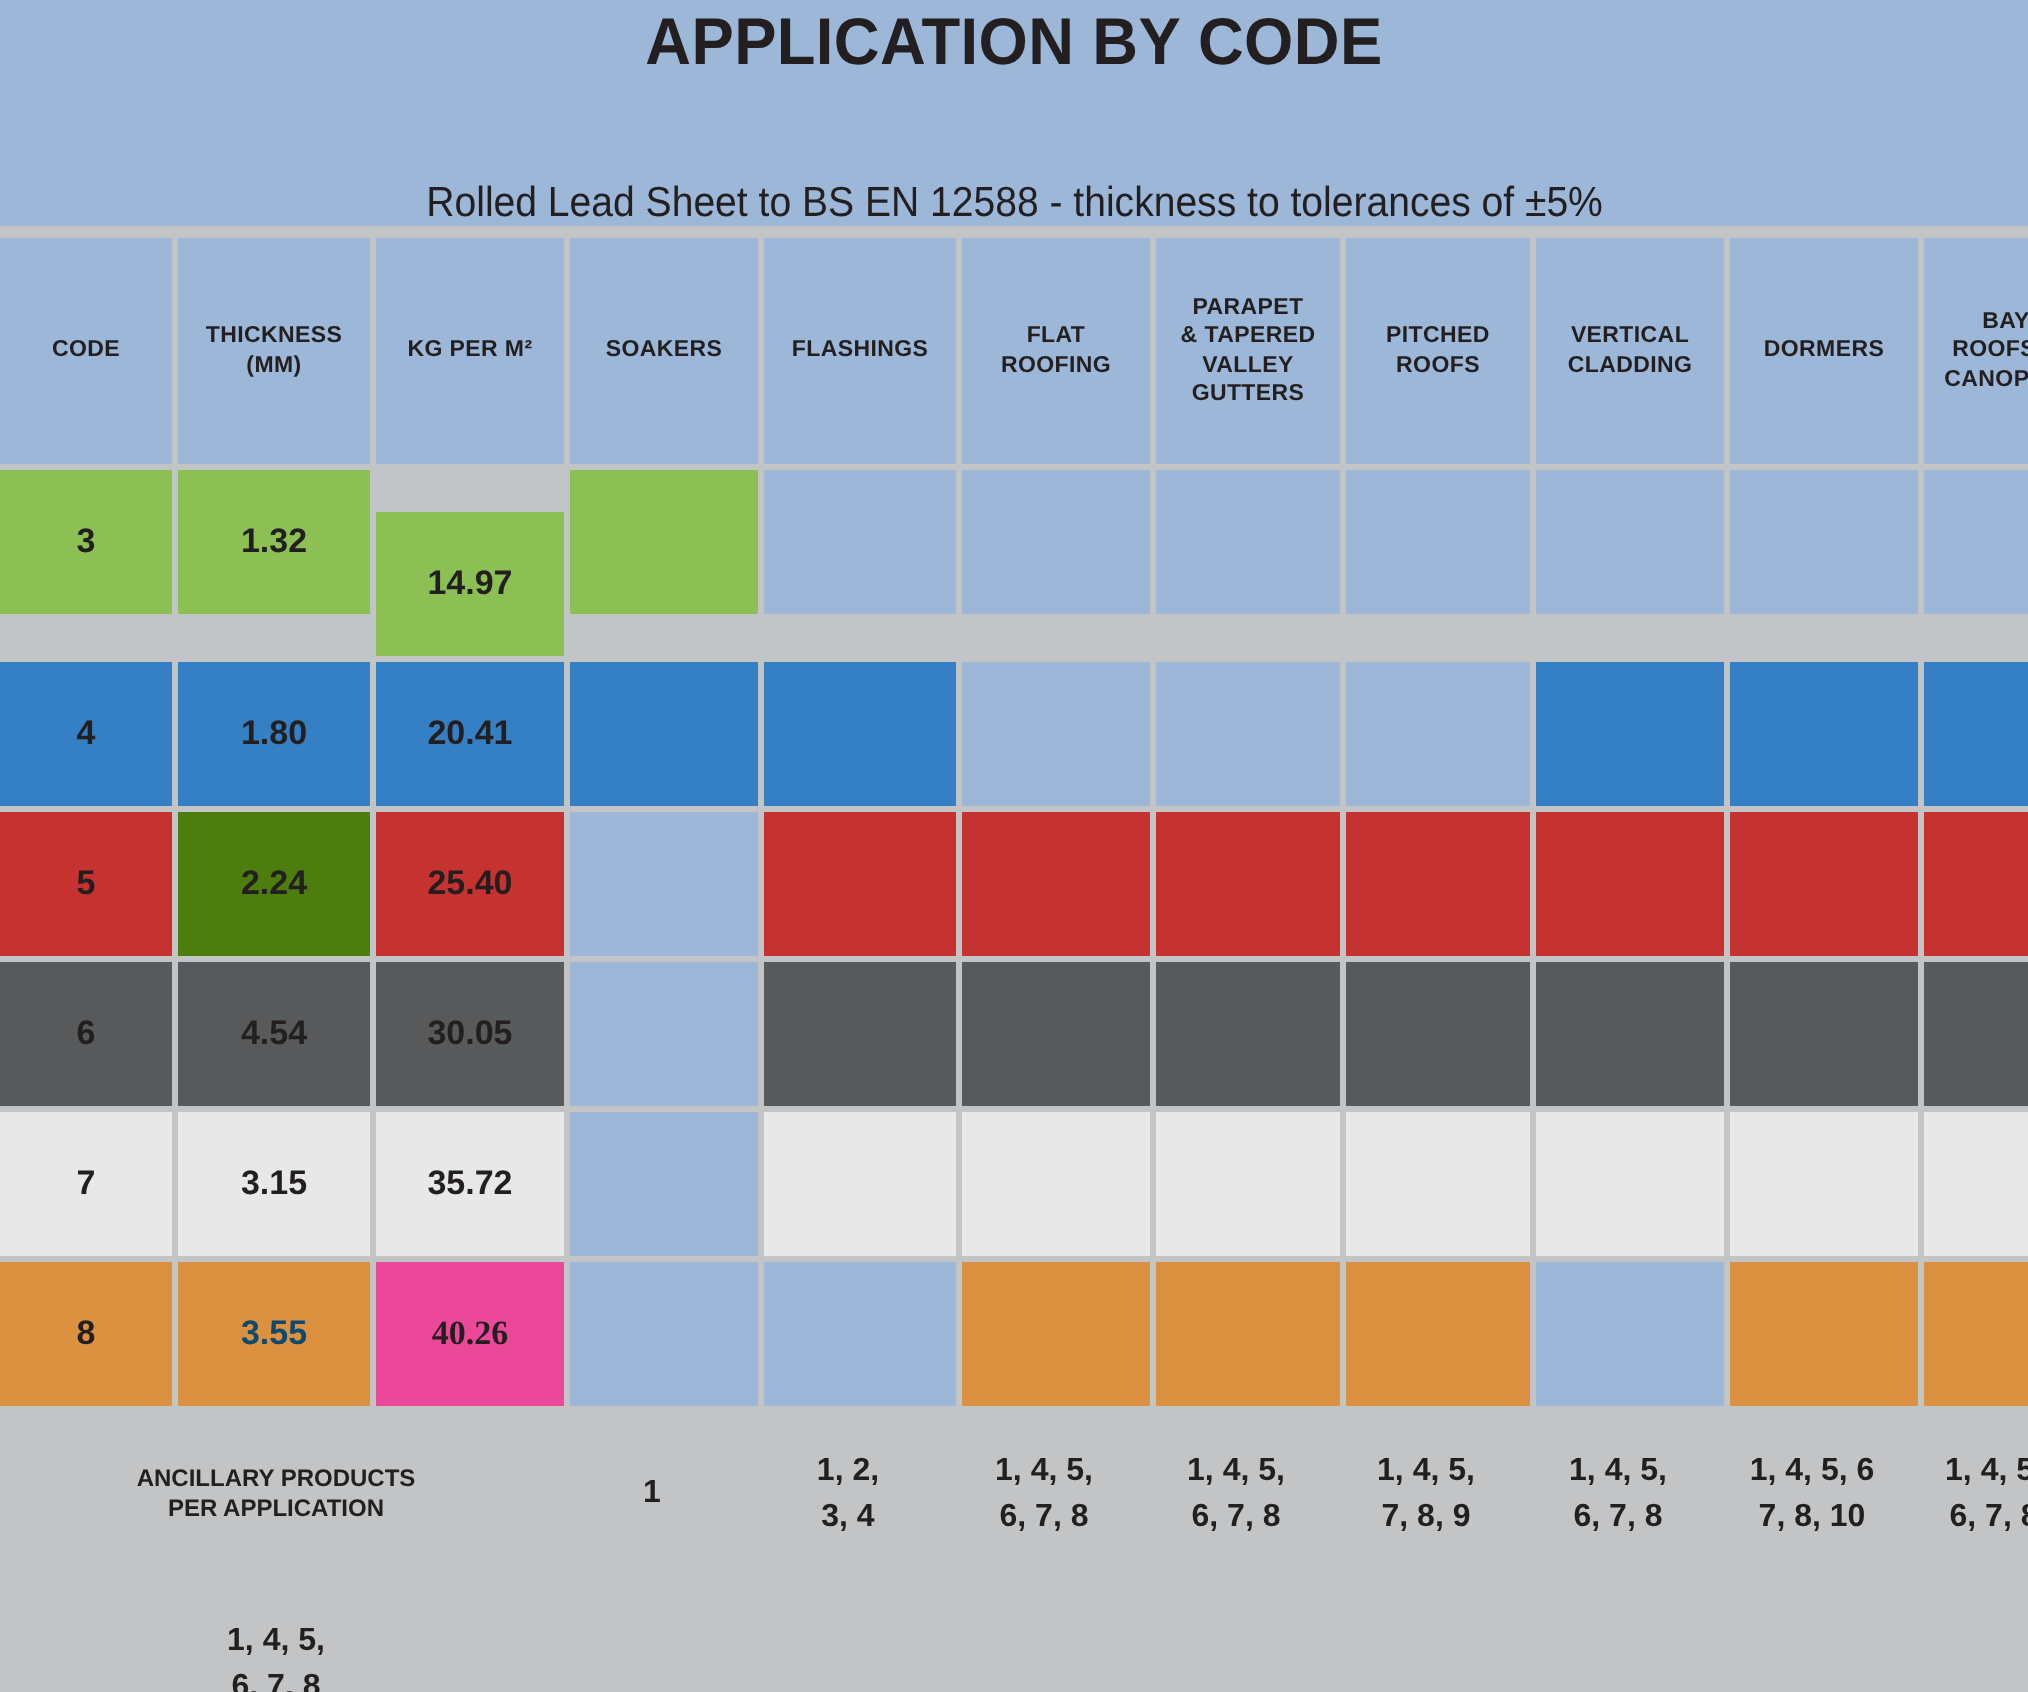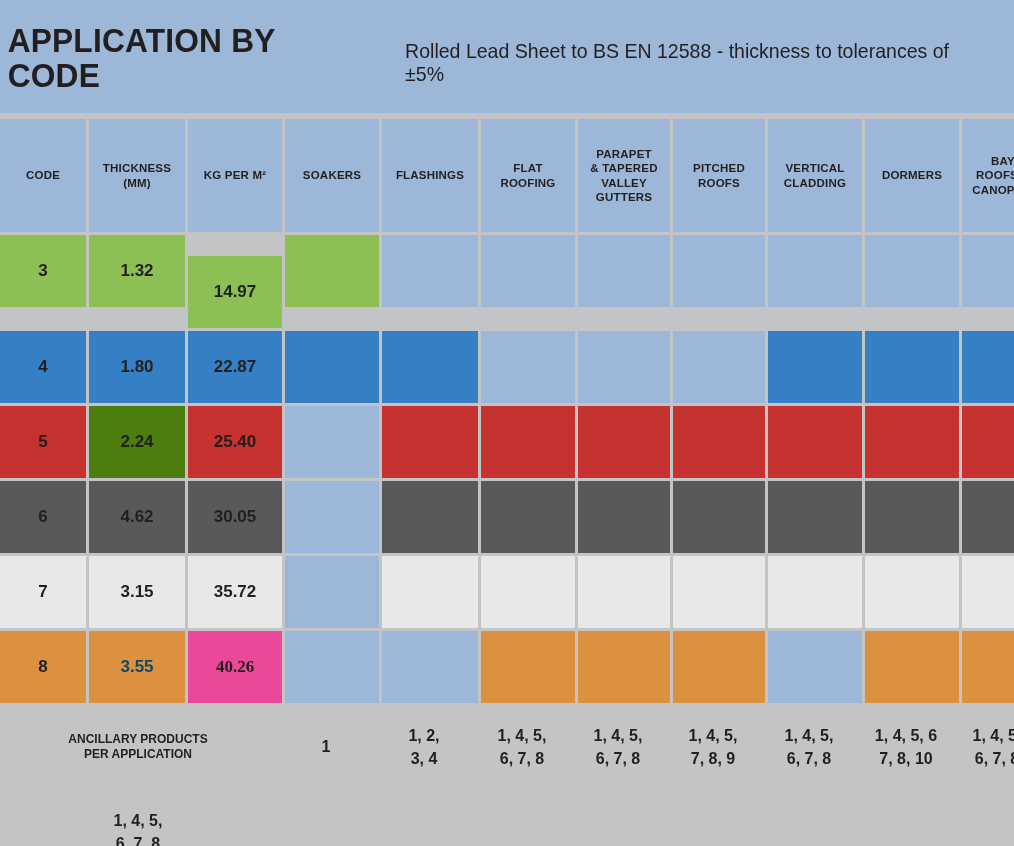--- a/index.html
+++ b/index.html
@@ -8,21 +8,21 @@
     background:#c3c4c6;
     font-family:"Liberation Sans", sans-serif;
     overflow:hidden;
   }
   #sheet{width:1014px;height:846px;position:relative;box-sizing:border-box;}
 
   
   .headband{
     background:#9cb7d8;
     height:113px;
-    display:flex;
+    display:flex;flex-direction:column;
     align-items:center;justify-content:space-between;
     box-sizing:border-box;
     padding-top:4px;
   }
   .headband .title{
     font-size:33px;font-weight:bold;color:#231f20;
     letter-spacing:.2px;line-height:1.05;
     transform:scaleX(.96);
   }
   .headband .subtitle{
@@ -123,21 +123,21 @@
         <div class="cell bcell empty"></div>
         <div class="cell bcell empty"></div>
         <div class="cell bcell empty"></div>
         <div class="cell bcell empty"></div>
         <div class="cell bcell empty"></div>
         <div class="cell bcell empty"></div>
       </div>
       <div class="row">
         <div class="cell bcell" style="background: rgb(53, 128, 196); color: rgb(35, 31, 32);">4</div>
         <div class="cell bcell" style="background: rgb(53, 128, 196); color: rgb(35, 31, 32);">1.80</div>
-        <div class="cell bcell" style="background: rgb(53, 128, 196); color: rgb(35, 31, 32);">22.87</div>
+        <div class="cell bcell" style="background: rgb(53, 128, 196); color: rgb(35, 31, 32);">20.41</div>
         <div class="cell bcell" style="background: rgb(53, 128, 196);"></div>
         <div class="cell bcell" style="background: rgb(53, 128, 196);"></div>
         <div class="cell bcell empty"></div>
         <div class="cell bcell empty"></div>
         <div class="cell bcell empty"></div>
         <div class="cell bcell" style="background: rgb(53, 128, 196);"></div>
         <div class="cell bcell" style="background: rgb(53, 128, 196);"></div>
         <div class="cell bcell" style="background: rgb(53, 128, 196);"></div>
       </div>
       <div class="row">
@@ -148,21 +148,21 @@
         <div class="cell bcell" style="background: rgb(198, 50, 48);"></div>
         <div class="cell bcell" style="background: rgb(198, 50, 48);"></div>
         <div class="cell bcell" style="background: rgb(198, 50, 48);"></div>
         <div class="cell bcell" style="background: rgb(198, 50, 48);"></div>
         <div class="cell bcell" style="background: rgb(198, 50, 48);"></div>
         <div class="cell bcell" style="background: rgb(198, 50, 48);"></div>
         <div class="cell bcell" style="background: rgb(198, 50, 48);"></div>
       </div>
       <div class="row">
         <div class="cell bcell" style="background: rgb(88, 89, 91); color: rgb(35, 31, 32);">6</div>
-        <div class="cell bcell" style="background: rgb(88, 89, 91); color: rgb(35, 31, 32);">4.62</div>
+        <div class="cell bcell" style="background: rgb(88, 89, 91); color: rgb(35, 31, 32);">4.54</div>
         <div class="cell bcell" style="background: rgb(88, 89, 91); color: rgb(35, 31, 32);">30.05</div>
         <div class="cell bcell empty"></div>
         <div class="cell bcell" style="background: rgb(88, 89, 91);"></div>
         <div class="cell bcell" style="background: rgb(88, 89, 91);"></div>
         <div class="cell bcell" style="background: rgb(88, 89, 91);"></div>
         <div class="cell bcell" style="background: rgb(88, 89, 91);"></div>
         <div class="cell bcell" style="background: rgb(88, 89, 91);"></div>
         <div class="cell bcell" style="background: rgb(88, 89, 91);"></div>
         <div class="cell bcell" style="background: rgb(88, 89, 91);"></div>
       </div>

